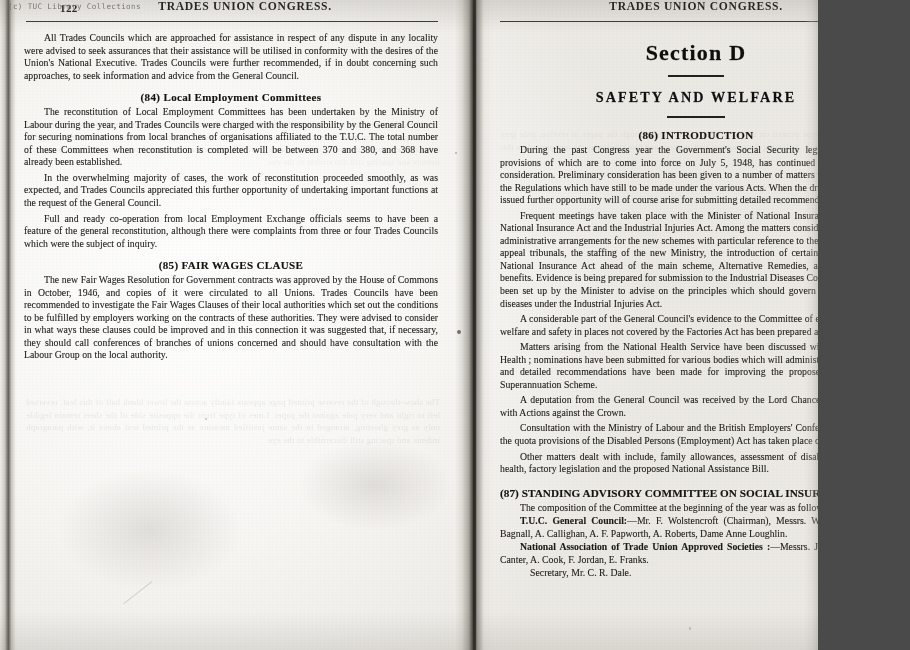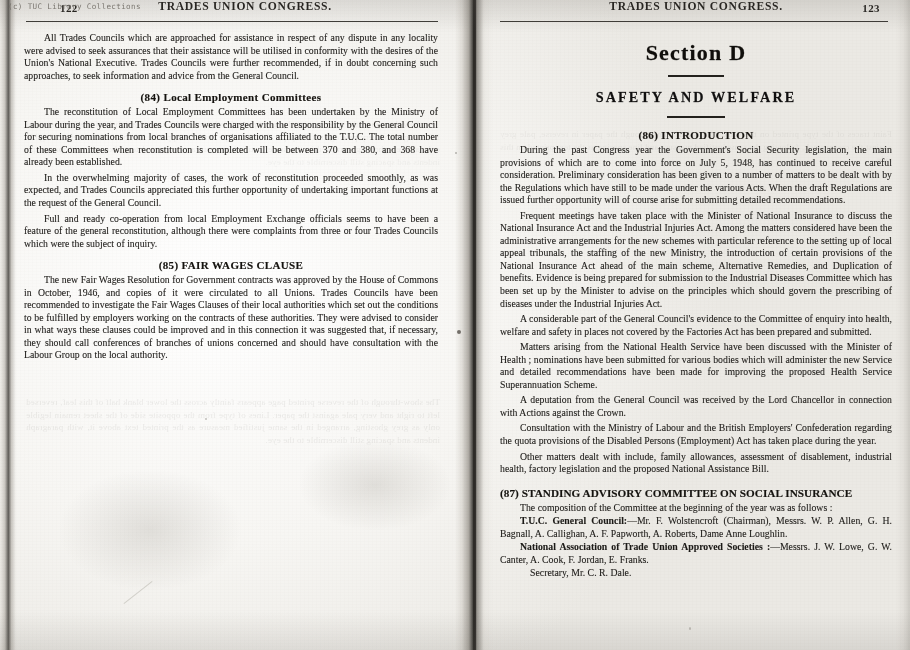--- a/index.html
+++ b/index.html
@@ -3,21 +3,21 @@
 <meta charset="utf-8">
 <style>
   html, body {
     margin: 0;
     padding: 0;
     background: #4a4a4a;
   }
 
   #scan {
     position: relative;
-    width: 910px;
+    width: 818px;
     height: 650px;
     overflow: hidden;
     background: #ffffff;
     font-family: "Liberation Serif", "DejaVu Serif", serif;
     -webkit-font-smoothing: antialiased;
   }
 
   
   .paper-base {
     position: absolute;

